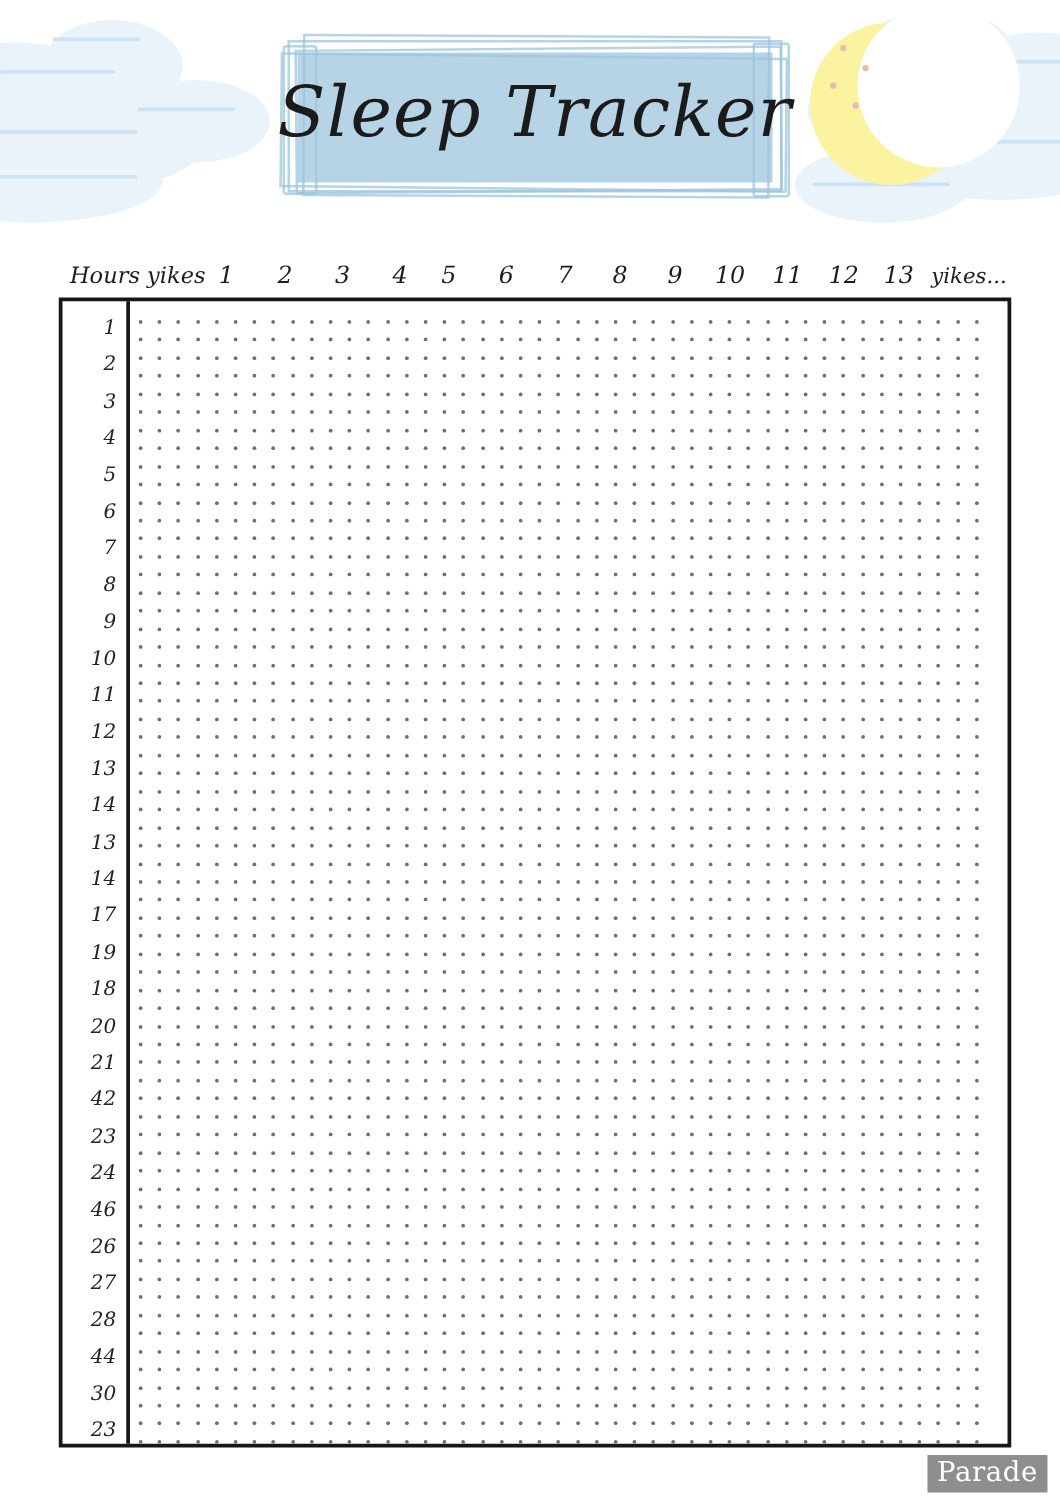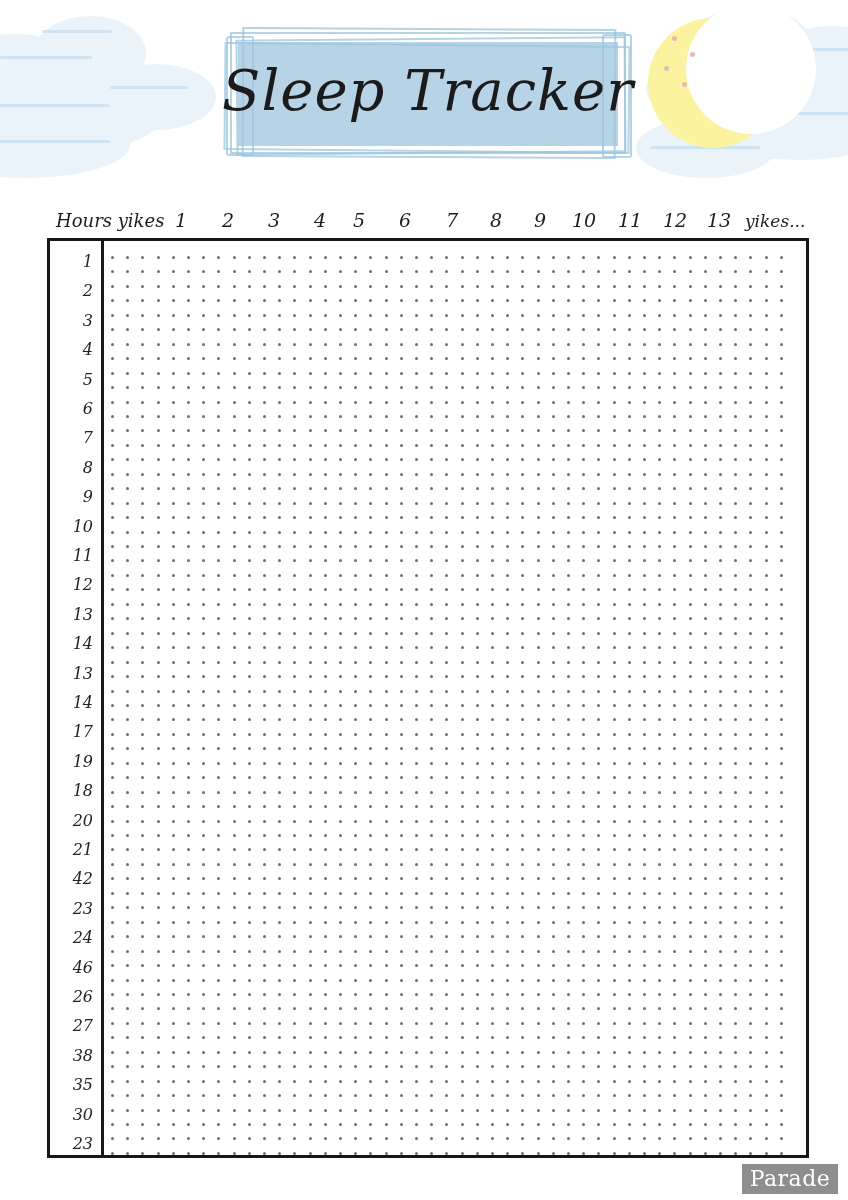--- a/index.html
+++ b/index.html
@@ -284,22 +284,22 @@
       <div class="day-num" style="top: 512.8px;">19</div>
       <div class="day-num" style="top: 542.2px;">18</div>
       <div class="day-num" style="top: 571.6px;">20</div>
       <div class="day-num" style="top: 601px;">21</div>
       <div class="day-num" style="top: 630.4px;">42</div>
       <div class="day-num" style="top: 659.8px;">23</div>
       <div class="day-num" style="top: 689.2px;">24</div>
       <div class="day-num" style="top: 718.6px;">46</div>
       <div class="day-num" style="top: 748px;">26</div>
       <div class="day-num" style="top: 777.4px;">27</div>
-      <div class="day-num" style="top: 806.8px;">38</div>
-      <div class="day-num" style="top: 836.2px;">35</div>
+      <div class="day-num" style="top: 806.8px;">28</div>
+      <div class="day-num" style="top: 836.2px;">44</div>
       <div class="day-num" style="top: 865.6px;">30</div>
       <div class="day-num" style="top: 895px;">23</div>
     </div>
   <div id="dot-area">
       <div class="dot" style="left:4.0px; top:15.0px;"></div>
       <div class="dot" style="left:19.2px; top:15.0px;"></div>
       <div class="dot" style="left:34.4px; top:15.0px;"></div>
       <div class="dot" style="left:49.6px; top:15.0px;"></div>
       <div class="dot" style="left:64.8px; top:15.0px;"></div>
       <div class="dot" style="left:80.0px; top:15.0px;"></div>

